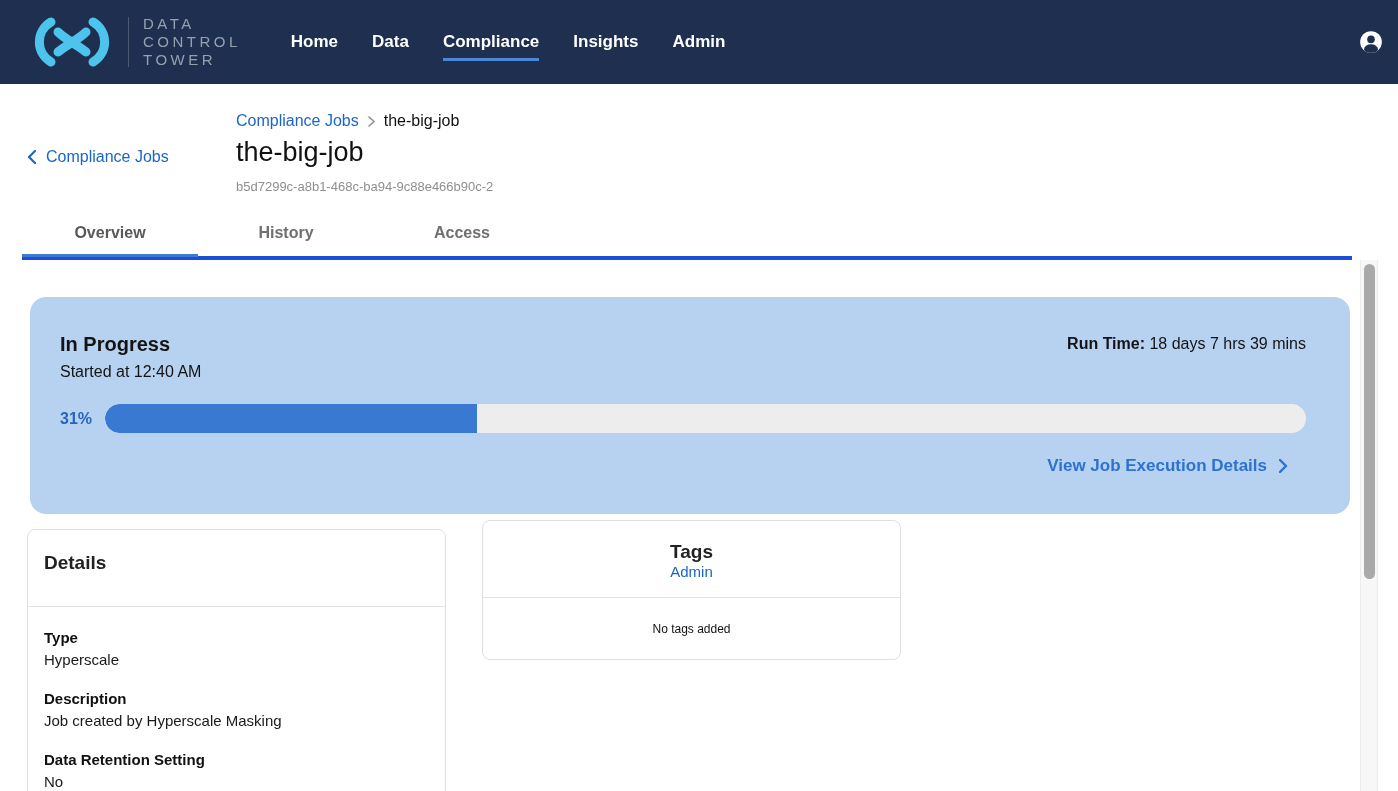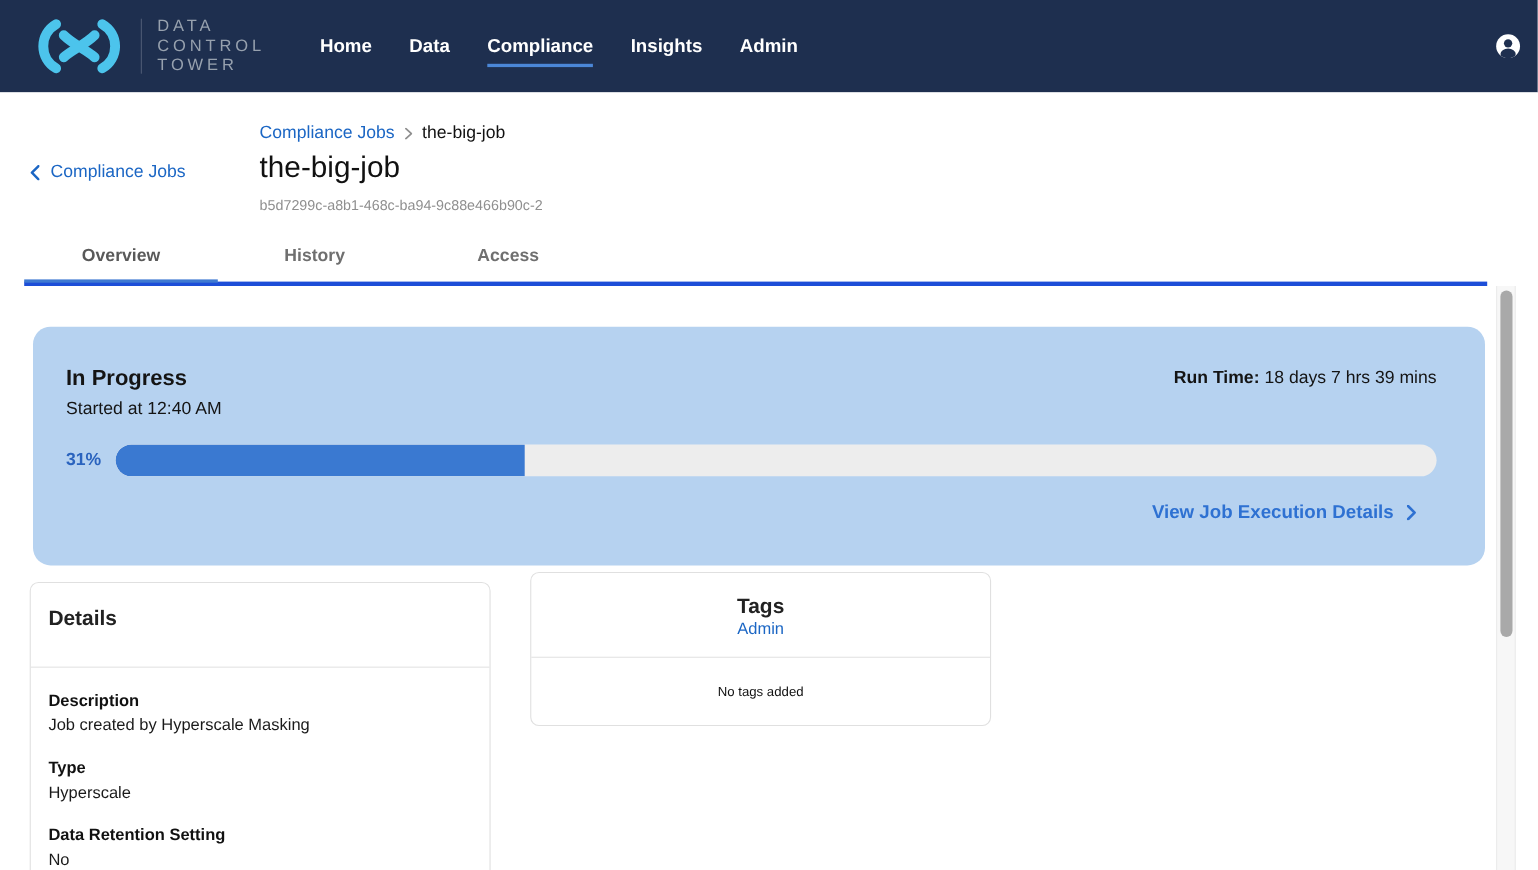--- a/index.html
+++ b/index.html
@@ -261,26 +261,26 @@
   </section>
 
   <div class="cards-row">
 
     <section class="card details">
       <div class="card-head">
         <h2 class="card-title">Details</h2>
       </div>
       <div class="card-body">
         <div class="field">
+          <div class="field-label">Type</div>
+          <div class="field-value">Hyperscale</div>
+        </div>
+        <div class="field">
           <div class="field-label">Description</div>
           <div class="field-value">Job created by Hyperscale Masking</div>
-        </div>
-        <div class="field">
-          <div class="field-label">Type</div>
-          <div class="field-value">Hyperscale</div>
         </div>
         <div class="field">
           <div class="field-label">Data Retention Setting</div>
           <div class="field-value">No</div>
         </div>
       </div>
     </section>
 
 
     <section class="card tags">

